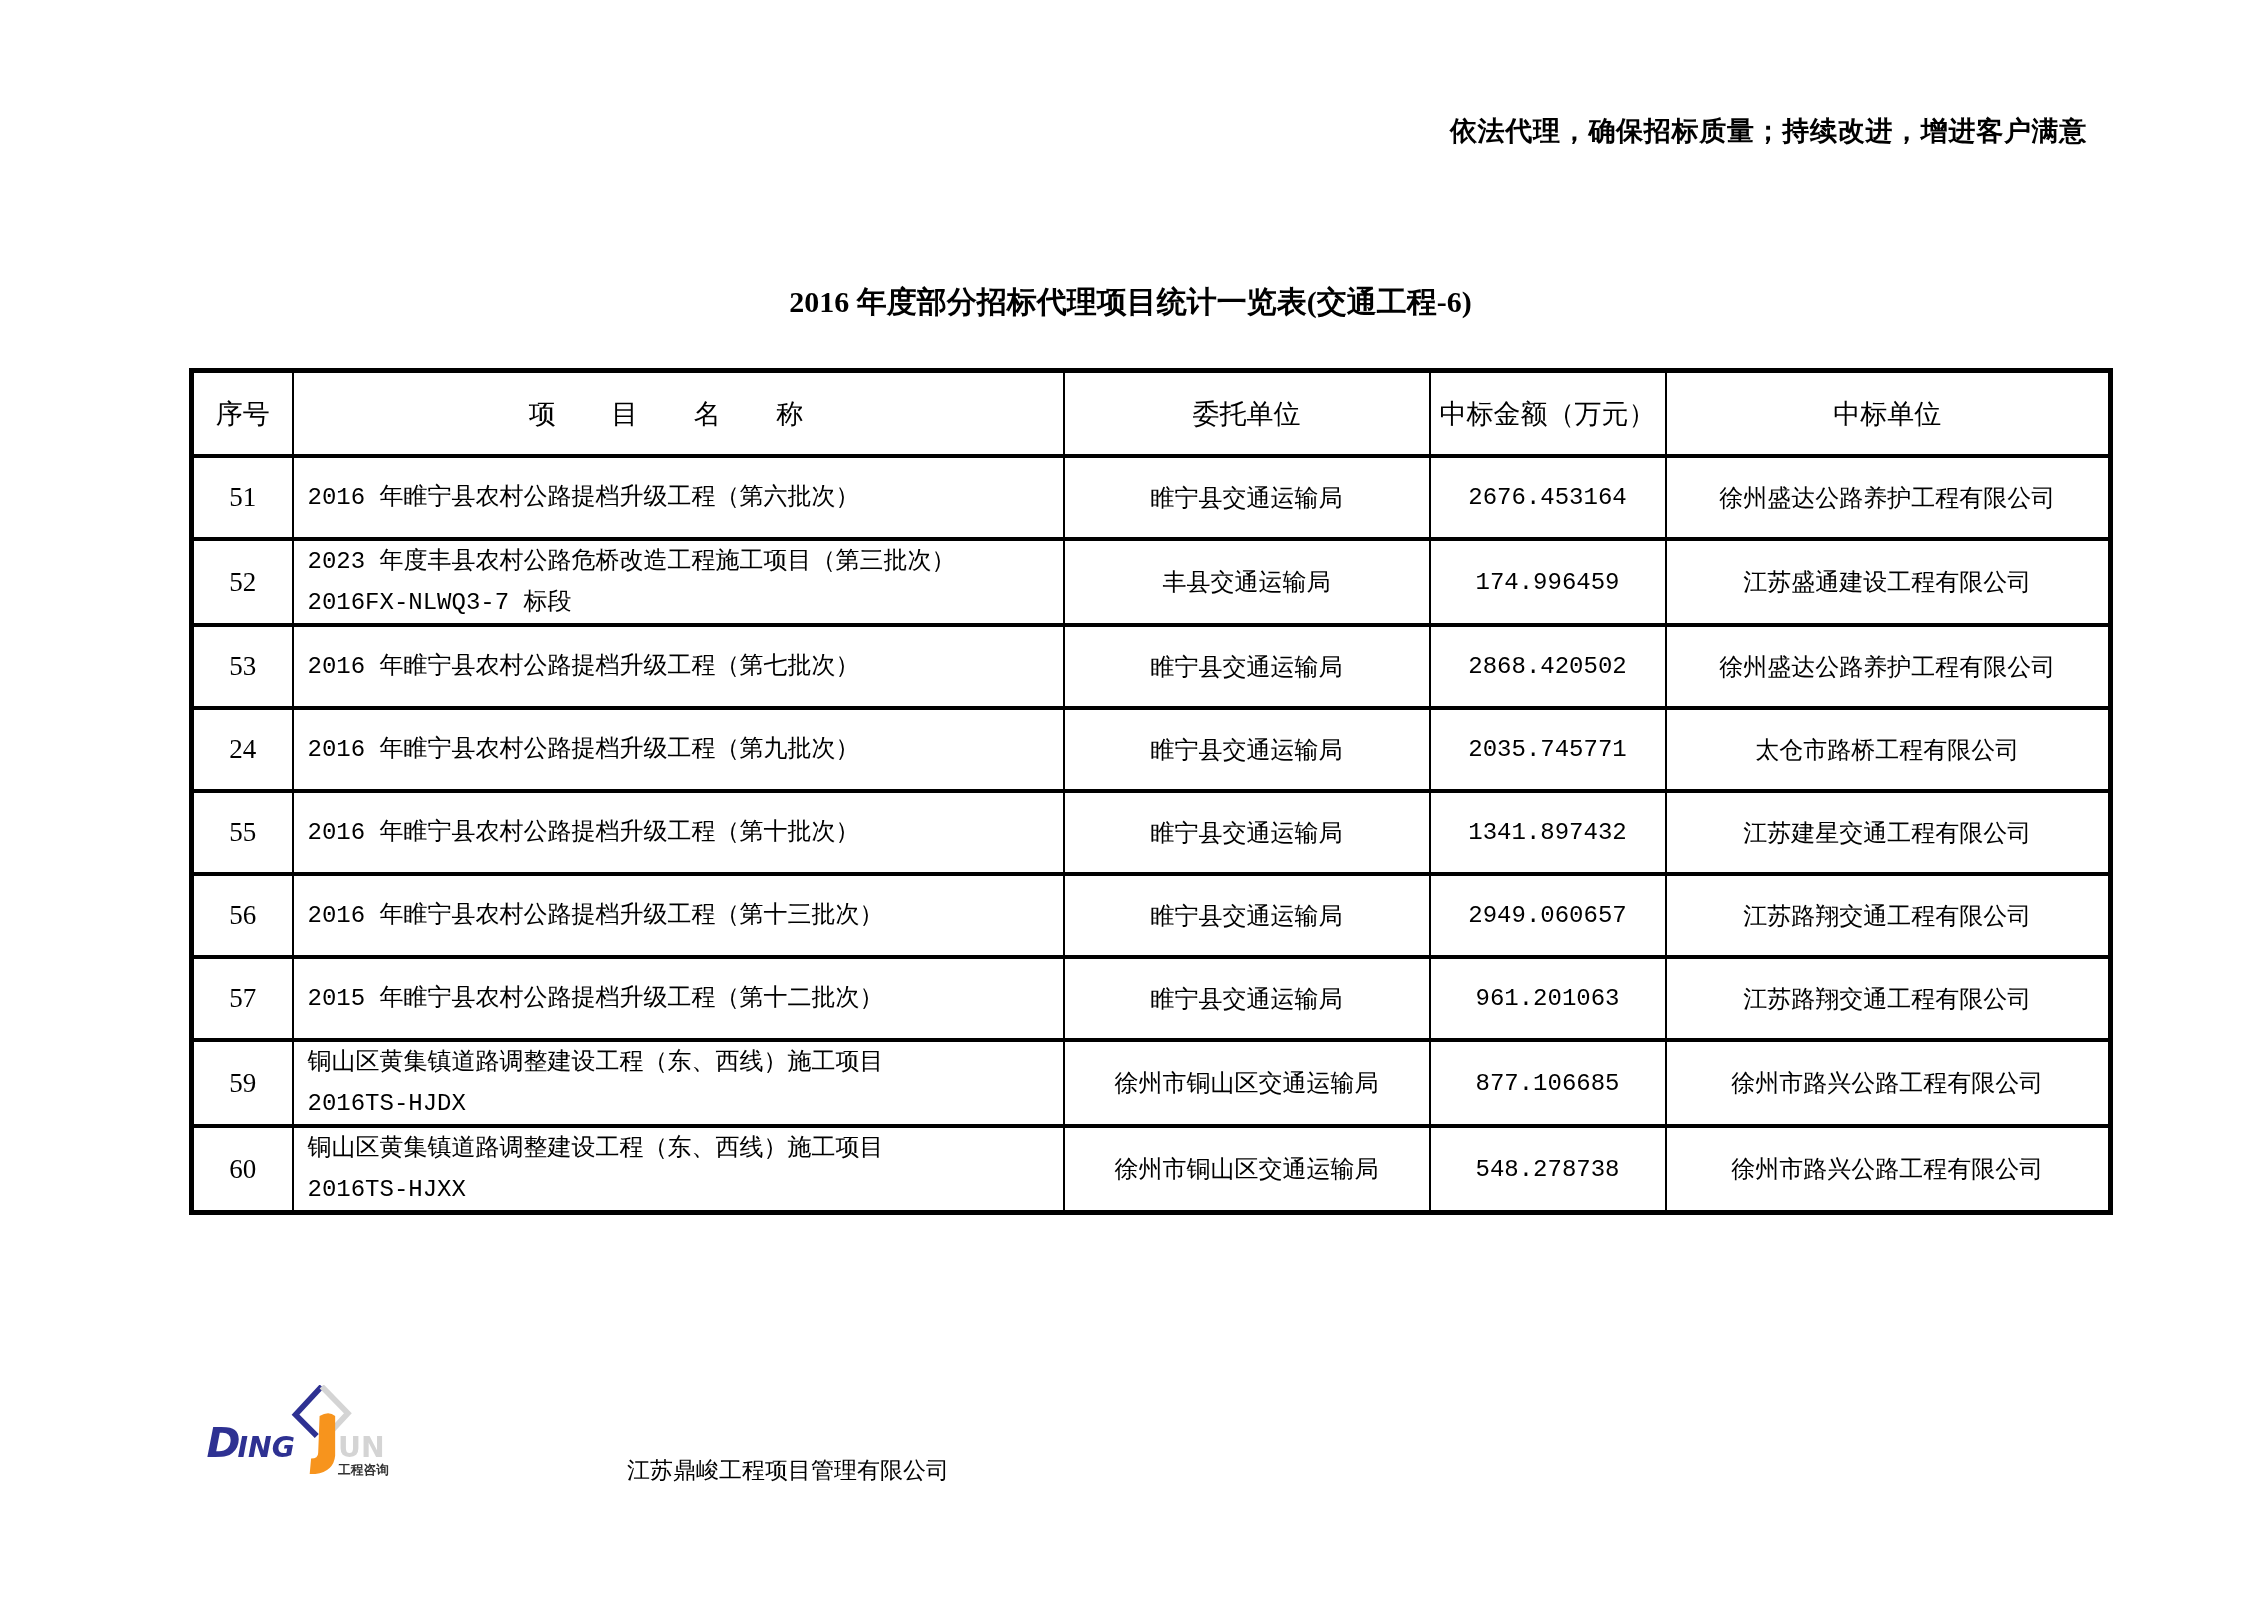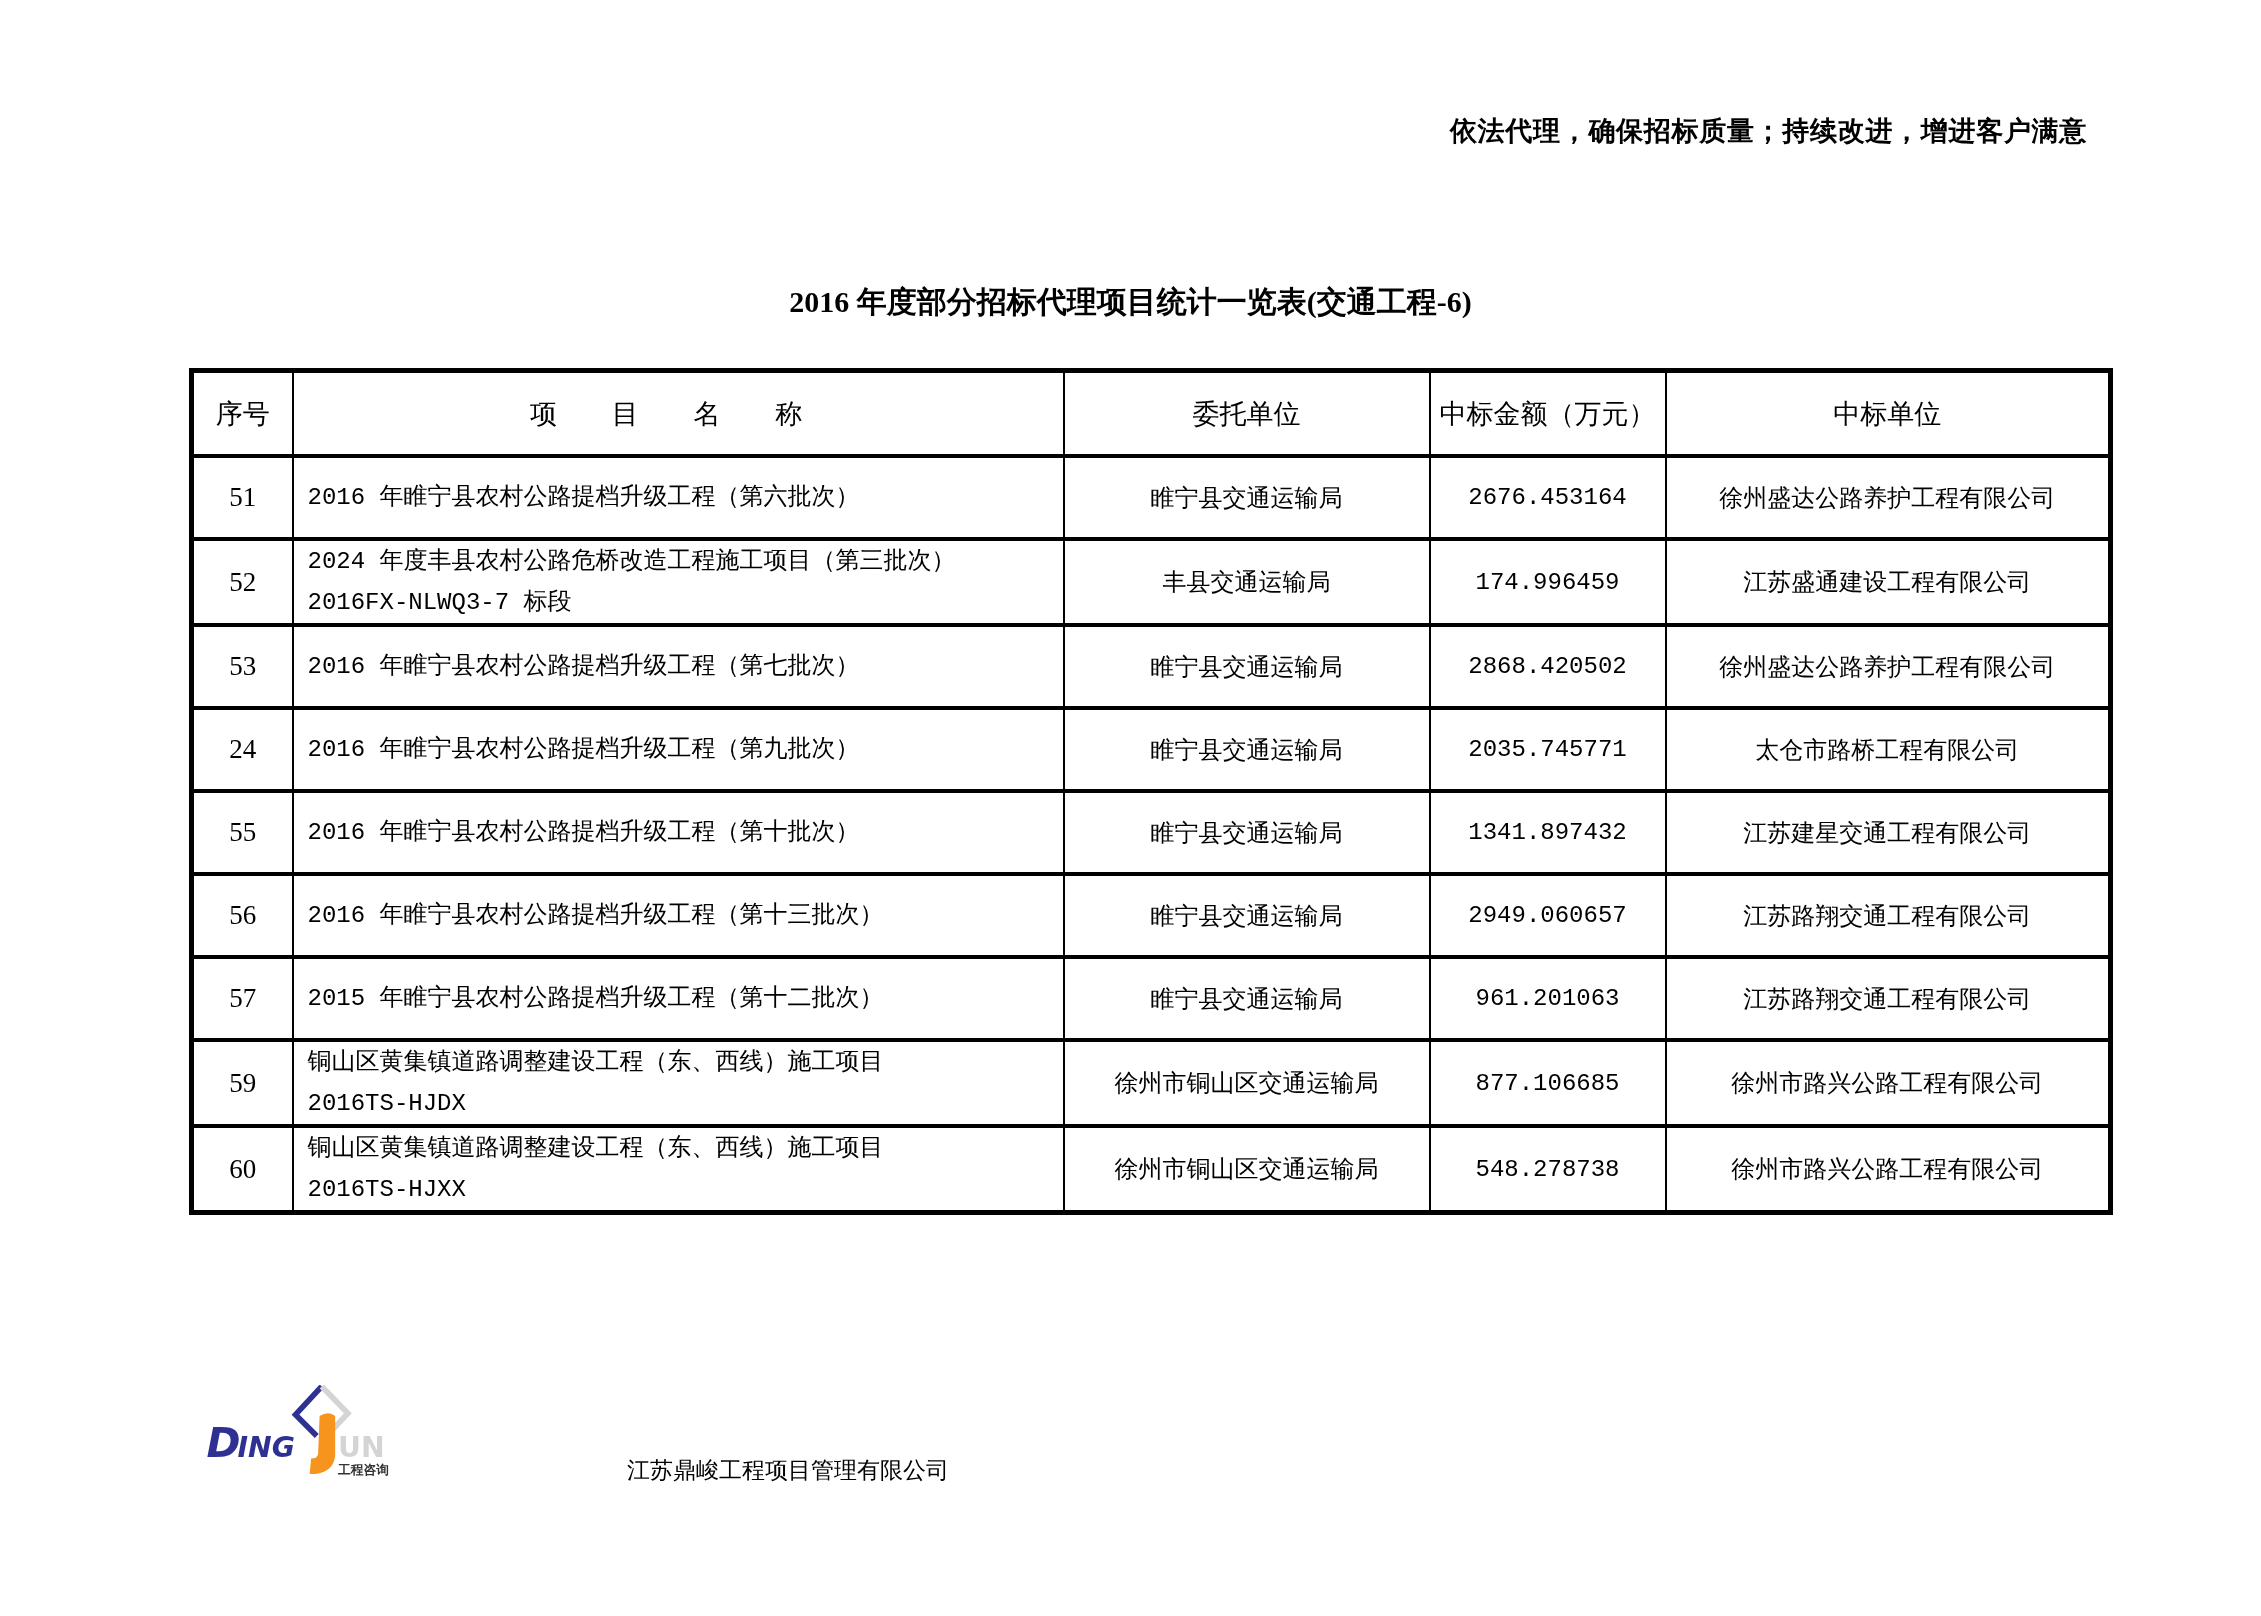--- a/index.html
+++ b/index.html
@@ -55,21 +55,21 @@
     border-right: 2.1px solid #000;
     border-top: 4.2px solid #000;
     border-bottom: 4.2px solid #000;
     height: 79px;
     padding: 0;
     vertical-align: middle;
     font-weight: normal;
   }
   table.bid-table th {
     height: 81px;
-    font-family: Liberation Serif, serif;
+    font-family: Liberation Sans, sans-serif;
     font-size: 27px;
     text-align: center;
   }
   table.bid-table th.h-name span {
     letter-spacing: 24px;
   }
   td.no {
     text-align: center;
     font-family: "Liberation Serif", "DejaVu Serif", serif;
     font-size: 27px;
@@ -140,21 +140,21 @@
       <td class="name">
           <span class="line">2016 年睢宁县农村公路提档升级工程（第六批次）</span>
         </td>
       <td class="org">睢宁县交通运输局</td>
       <td class="amt">2676.453164</td>
       <td class="win">徐州盛达公路养护工程有限公司</td>
     </tr>
     <tr>
       <td class="no">52</td>
       <td class="name">
-          <span class="line">2024 年度丰县农村公路危桥改造工程施工项目（第三批次）</span>
+          <span class="line">2023 年度丰县农村公路危桥改造工程施工项目（第三批次）</span>
           <span class="line">2016FX-NLWQ3-7 标段</span>
         </td>
       <td class="org">丰县交通运输局</td>
       <td class="amt">174.996459</td>
       <td class="win">江苏盛通建设工程有限公司</td>
     </tr>
     <tr>
       <td class="no">53</td>
       <td class="name">
           <span class="line">2016 年睢宁县农村公路提档升级工程（第七批次）</span>

